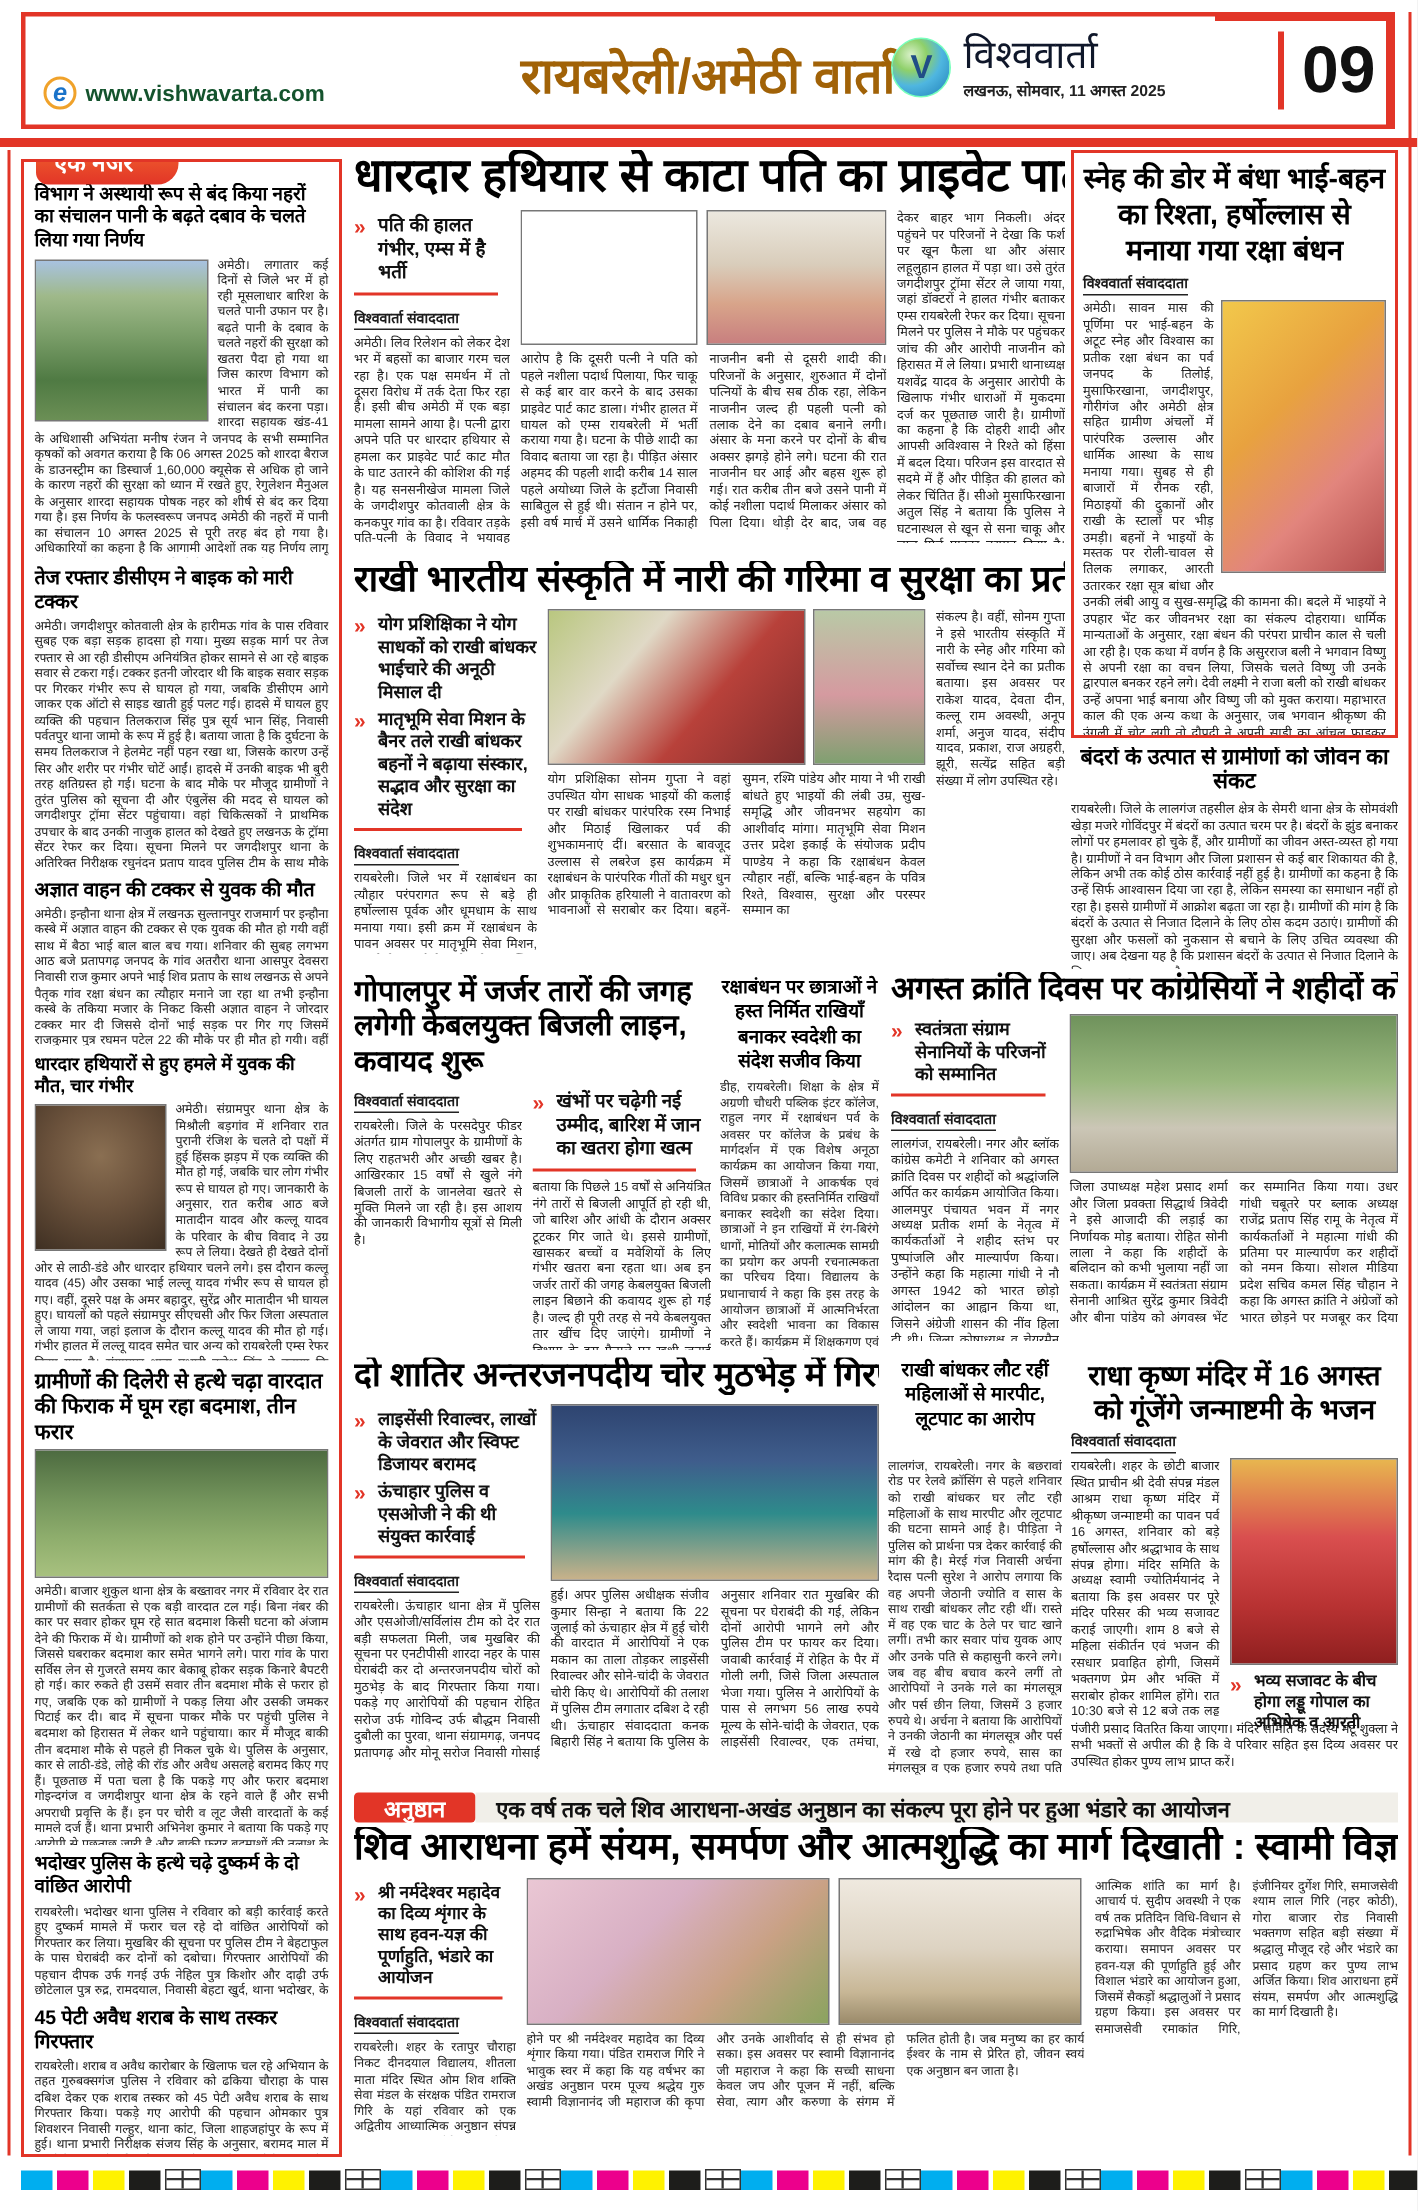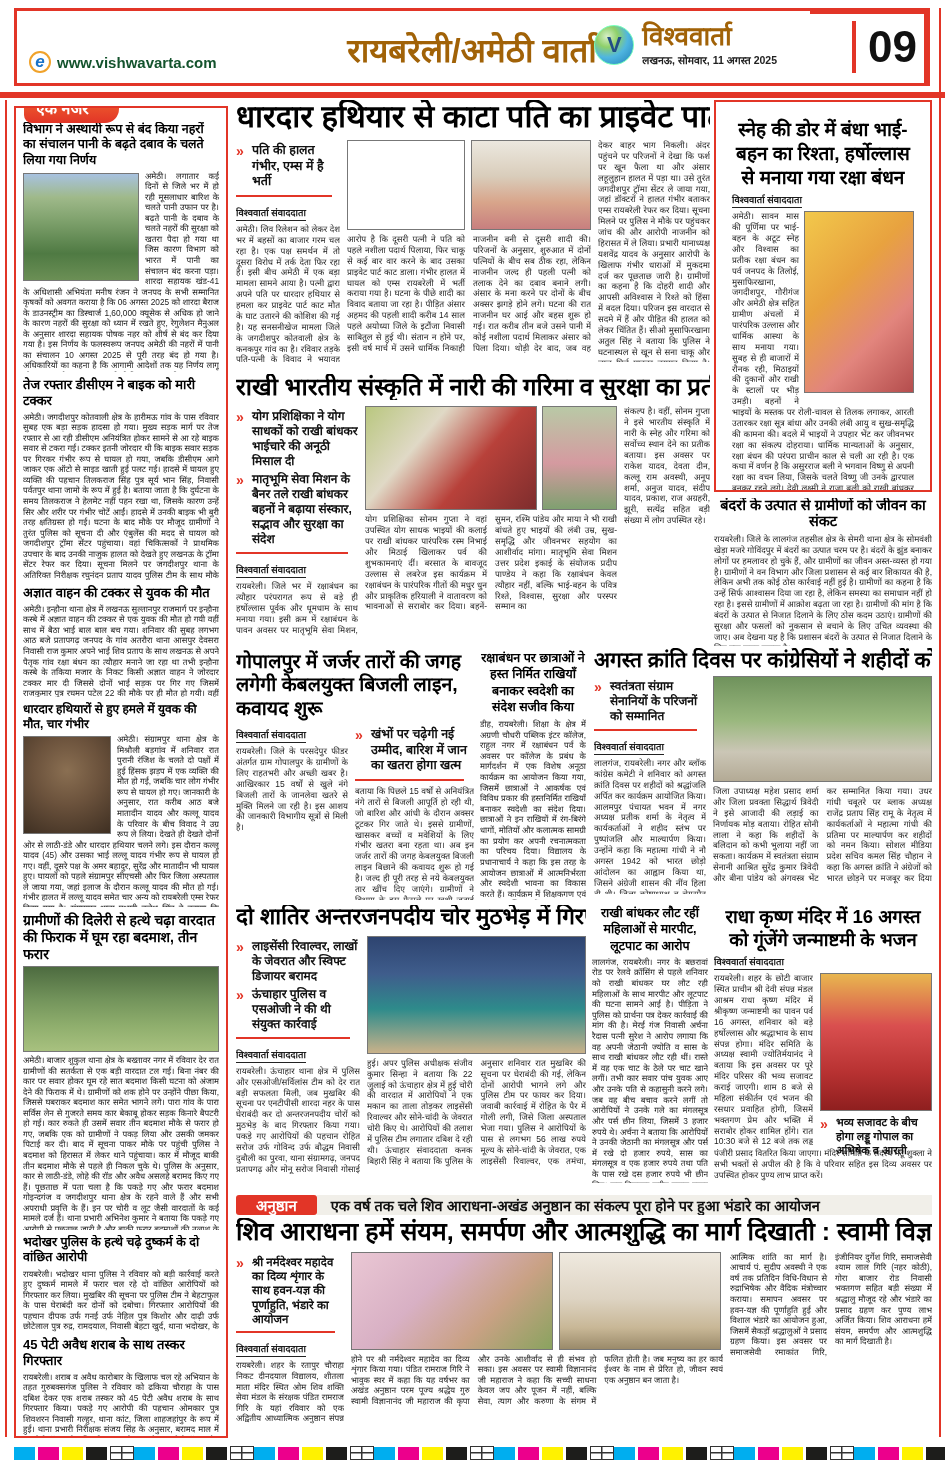--- a/index.html
+++ b/index.html
@@ -13,21 +13,21 @@
   .url-wrap{position:absolute;left:12px;bottom:10px;display:flex;align-items:center;gap:6px}
   .e-icon{width:22px;height:22px;border-radius:50%;border:2px solid #f0a22a;color:#1a73c9;
     font-weight:bold;font-size:17px;line-height:18px;text-align:center;font-style:italic;background:#fff}
   .url-txt{font-weight:bold;font-size:15px;color:#14532d}
   .sec-title{position:absolute;left:50%;top:16px;transform:translateX(-50%);font-size:33px;font-weight:bold;color:#a16207;white-space:nowrap}
   .logo-wrap{position:absolute;right:150px;top:12px;display:flex;gap:8px;align-items:center}
   .globe{width:40px;height:40px;border-radius:50%;display:flex;align-items:center;justify-content:center;
     background:radial-gradient(circle at 32% 28%,#d8f0c8 0%,#8fd06a 28%,#4fb6e0 55%,#1f7fb8 100%);
     color:#214d86;font-weight:bold;font-size:22px;border:1px solid #7fb}
   .brand-col{display:flex;flex-direction:column}
-  .brand{font-size:26px;font-weight:bold;color:#a16207;line-height:1.05}
+  .brand{font-size:26px;font-weight:normal;color:#0f172a;line-height:1.05}
   .edition{font-size:10.5px;font-weight:bold;color:#222;margin-top:3px}
   .pagenum{position:absolute;right:10px;top:10px;bottom:10px;display:flex;align-items:center;
     border-left:4px solid #e23527;padding-left:12px;font-size:44px;font-weight:bold;color:#111}
   .redband{position:absolute;left:0;top:92px;width:945px;height:6px;background:#e23527}
   
   .sb{position:absolute;left:14px;top:106px;width:214px;height:1332px;border:2px solid #e23527;padding:14px 7px 4px;overflow:hidden}
   .sb-tab{position:absolute;left:8px;top:-14px;background:linear-gradient(180deg,#f2672f,#e23527);color:#fff;
     font-size:16px;font-weight:bold;padding:3px 30px 4px 12px;border-radius:8px 14px 14px 8px}
   .sb-art{overflow:hidden;margin-bottom:5px}
   .sb-title{font-size:12px;font-weight:bold;line-height:1.22;color:#000;margin-bottom:3px}
@@ -154,21 +154,21 @@
           <div class="ph ph-hospital" style="width:120px;height:90px"></div>
         </div>
         <div class="body c2" style="margin-top:4px;height:124px;overflow:hidden">आरोप है कि दूसरी पत्नी ने पति को पहले नशीला पदार्थ पिलाया, फिर चाकू से कई बार वार करने के बाद उसका प्राइवेट पार्ट काट डाला। गंभीर हालत में घायल को एम्स रायबरेली में भर्ती कराया गया है। घटना के पीछे शादी का विवाद बताया जा रहा है। पीड़ित अंसार अहमद की पहली शादी करीब 14 साल पहले अयोध्या जिले के इटौंजा निवासी साबितुल से हुई थी। संतान न होने पर, इसी वर्ष मार्च में उसने धार्मिक निकाही नाजनीन बनी से दूसरी शादी की। परिजनों के अनुसार, शुरुआत में दोनों पत्नियों के बीच सब ठीक रहा, लेकिन नाजनीन जल्द ही पहली पत्नी को तलाक देने का दबाव बनाने लगी। अंसार के मना करने पर दोनों के बीच अक्सर झगड़े होने लगे। घटना की रात नाजनीन घर आई और बहस शुरू हो गई। रात करीब तीन बजे उसने पानी में कोई नशीला पदार्थ मिलाकर अंसार को पिला दिया। थोड़ी देर बाद, जब वह अर्ध-बेहोश हो गया, तो नाजनीन ने चाकू से उसके पेट और शरीर के अन्य हिस्सों पर कई वार किए। इसके बाद उसने आंखों और घावों पर लाल मिर्च पाउडर डाला और फिर प्राइवेट पार्ट काट दिया। अंसार की चीख सुनकर उसका भाई सूफियान कमरे की ओर भागा, लेकिन दरवाजा बंद था। आवाज देने पर नाजनीन ने दरवाजा खोला और धक्का देकर बाहर भाग निकली।</div>
       </div>
       <div style="flex:1;overflow:hidden">
         <div class="body">देकर बाहर भाग निकली। अंदर पहुंचने पर परिजनों ने देखा कि फर्श पर खून फैला था और अंसार लहूलुहान हालत में पड़ा था। उसे तुरंत जगदीशपुर ट्रॉमा सेंटर ले जाया गया, जहां डॉक्टरों ने हालत गंभीर बताकर एम्स रायबरेली रेफर कर दिया। सूचना मिलने पर पुलिस ने मौके पर पहुंचकर जांच की और आरोपी नाजनीन को हिरासत में ले लिया। प्रभारी थानाध्यक्ष यशवेंद्र यादव के अनुसार आरोपी के खिलाफ गंभीर धाराओं में मुकदमा दर्ज कर पूछताछ जारी है। ग्रामीणों का कहना है कि दोहरी शादी और आपसी अविश्वास ने रिश्ते को हिंसा में बदल दिया। परिजन इस वारदात से सदमे में हैं और पीड़ित की हालत को लेकर चिंतित हैं। सीओ मुसाफिरखाना अतुल सिंह ने बताया कि पुलिस ने घटनास्थल से खून से सना चाकू और लाल मिर्च पाउडर बरामद किया है। मामले की विस्तृत जांच जारी है और आरोपी को जेल भेजा जाएगा।</div>
       </div>
     </div>
   </div>
 
-  <div class="box" style="left:714px;top:100px;width:218px;height:392px;border:2px solid #e23527;padding:16px">
+  <div class="box" style="left:714px;top:100px;width:218px;height:392px;border:2px solid #e23527;padding:6px">
     <div class="hl ctr" style="font-size:19px;line-height:1.25">स्नेह की डोर में बंधा भाई-बहन का रिश्ता, हर्षोल्लास से मनाया गया रक्षा बंधन</div>
     <span class="byline">विश्ववार्ता संवाददाता</span>
     <div style="overflow:hidden;height:300px">
       <div class="ph ph-siblings" style="float:right;width:110px;height:182px;margin:0 0 4px 5px"></div>
       <div class="body">अमेठी। सावन मास की पूर्णिमा पर भाई-बहन के अटूट स्नेह और विश्वास का प्रतीक रक्षा बंधन का पर्व जनपद के तिलोई, मुसाफिरखाना, जगदीशपुर, गौरीगंज और अमेठी क्षेत्र सहित ग्रामीण अंचलों में पारंपरिक उल्लास और धार्मिक आस्था के साथ मनाया गया। सुबह से ही बाजारों में रौनक रही, मिठाइयों की दुकानों और राखी के स्टालों पर भीड़ उमड़ी। बहनों ने भाइयों के मस्तक पर रोली-चावल से तिलक लगाकर, आरती उतारकर रक्षा सूत्र बांधा और उनकी लंबी आयु व सुख-समृद्धि की कामना की। बदले में भाइयों ने उपहार भेंट कर जीवनभर रक्षा का संकल्प दोहराया। धार्मिक मान्यताओं के अनुसार, रक्षा बंधन की परंपरा प्राचीन काल से चली आ रही है। एक कथा में वर्णन है कि असुरराज बली ने भगवान विष्णु से अपनी रक्षा का वचन लिया, जिसके चलते विष्णु जी उनके द्वारपाल बनकर रहने लगे। देवी लक्ष्मी ने राजा बली को राखी बांधकर उन्हें अपना भाई बनाया और विष्णु जी को मुक्त कराया। महाभारत काल की एक अन्य कथा के अनुसार, जब भगवान श्रीकृष्ण की उंगली में चोट लगी तो द्रौपदी ने अपनी साड़ी का आंचल फाड़कर घाव पर बांध दिया। इस स्नेह से भावुक होकर श्रीकृष्ण ने आजीवन उनकी रक्षा करने का संकल्प लिया। रक्षा बंधन केवल एक त्यौहार नहीं, बल्कि विश्वास, सम्मान और जिम्मेदारी का प्रतीक है। इस दिन सगे भाई-बहन ही नहीं, बल्कि रिश्तेदारी, मित्रता और सामाजिक भाईचारे में भी राखी बांधने की परंपरा निभाई जाती है। जनपद के कस्बों के साथ-साथ गांवों में भी दिनभर रक्षा बंधन का उत्साह देखने को मिला। मंदिरों में विशेष पूजा-अर्चना हुई, घरों में पारंपरिक व्यंजन बने और राखी बांधने व मिठाई बांटने का सिलसिला पूरे दिन आत्मीयता और प्रेम के वातावरण में चलता रहा।</div>
     </div>
   </div>
 
   <div class="box" style="left:236px;top:374px;width:474px;height:270px">
     <div class="hl nw" style="font-size:24px">राखी भारतीय संस्कृति में नारी की गरिमा व सुरक्षा का प्रतीक : सोनम गुप्ता</div>
@@ -245,21 +245,21 @@
         <div class="body">रायबरेली। ऊंचाहार थाना क्षेत्र में पुलिस और एसओजी/सर्विलांस टीम को देर रात बड़ी सफलता मिली, जब मुखबिर की सूचना पर एनटीपीसी शारदा नहर के पास घेराबंदी कर दो अन्तरजनपदीय चोरों को मुठभेड़ के बाद गिरफ्तार किया गया। पकड़े गए आरोपियों की पहचान रोहित सरोज उर्फ गोविन्द उर्फ बौद्धम निवासी दुबौली का पुरवा, थाना संग्रामगढ़, जनपद प्रतापगढ़ और मोनू सरोज निवासी गोसाई का पुरवा, थाना महेशगंज, जनपद प्रतापगढ़ के रूप में</div>
       </div>
       <div style="flex:1;overflow:hidden">
         <div class="ph ph-presser" style="width:100%;height:118px"></div>
         <div class="body c2" style="margin-top:4px;height:112px;overflow:hidden">हुई। अपर पुलिस अधीक्षक संजीव कुमार सिन्हा ने बताया कि 22 जुलाई को ऊंचाहार क्षेत्र में हुई चोरी की वारदात में आरोपियों ने एक मकान का ताला तोड़कर लाइसेंसी रिवाल्वर और सोने-चांदी के जेवरात चोरी किए थे। आरोपियों की तलाश में पुलिस टीम लगातार दबिश दे रही थी। ऊंचाहार संवाददाता कनक बिहारी सिंह ने बताया कि पुलिस के अनुसार शनिवार रात मुखबिर की सूचना पर घेराबंदी की गई, लेकिन दोनों आरोपी भागने लगे और पुलिस टीम पर फायर कर दिया। जवाबी कार्रवाई में रोहित के पैर में गोली लगी, जिसे जिला अस्पताल भेजा गया। पुलिस ने आरोपियों के पास से लगभग 56 लाख रुपये मूल्य के सोने-चांदी के जेवरात, एक लाइसेंसी रिवाल्वर, एक तमंचा, जिंदा कारतूस, खोखा कारतूस और वारदात में इस्तेमाल स्विफ्ट डिजायर कार बरामद की है। पुलिस के अनुसार, आरोपियों के अन्य साथियों की तलाश जारी है।</div>
       </div>
     </div>
   </div>
 
   <div class="box" style="left:592px;top:905px;width:116px;height:278px">
-    <div class="hl ctr" style="font-size:12.5px;line-height:1.3;margin-bottom:3px">राखी बांधकर लौट रहीं महिलाओं से मारपीट, लूटपाट का आरोप</div>
+    <div class="hl ctr" style="font-size:12.5px;line-height:1.3;margin-bottom:18px">राखी बांधकर लौट रहीं महिलाओं से मारपीट, लूटपाट का आरोप</div>
     <div class="body" style="font-size:8.3px;height:238px;overflow:hidden">लालगंज, रायबरेली। नगर के बछरावां रोड पर रेलवे क्रॉसिंग से पहले शनिवार को राखी बांधकर घर लौट रही महिलाओं के साथ मारपीट और लूटपाट की घटना सामने आई है। पीड़िता ने पुलिस को प्रार्थना पत्र देकर कार्रवाई की मांग की है। मेरई गंज निवासी अर्चना रैदास पत्नी सुरेश ने आरोप लगाया कि वह अपनी जेठानी ज्योति व सास के साथ राखी बांधकर लौट रही थीं। रास्ते में वह एक चाट के ठेले पर चाट खाने लगीं। तभी कार सवार पांच युवक आए और उनके पति से कहासुनी करने लगे। जब वह बीच बचाव करने लगीं तो आरोपियों ने उनके गले का मंगलसूत्र और पर्स छीन लिया, जिसमें 3 हजार रुपये थे। अर्चना ने बताया कि आरोपियों ने उनकी जेठानी का मंगलसूत्र और पर्स में रखे दो हजार रुपये, सास का मंगलसूत्र व एक हजार रुपये तथा पति के पास रखे दस हजार रुपये भी छीन लिए। कुल मिलाकर करीब पचास हजार रुपये के जेवर और नकदी लूट ली गई।</div>
   </div>
 
   <div class="box" style="left:714px;top:905px;width:218px;height:278px">
     <div class="hl ctr" style="font-size:18.5px;line-height:1.25">राधा कृष्ण मंदिर में 16 अगस्त को गूंजेंगे जन्माष्टमी के भजन</div>
     <span class="byline">विश्ववार्ता संवाददाता</span>
     <div class="row" style="height:172px">
       <div style="flex:1;overflow:hidden">
         <div class="body">रायबरेली। शहर के छोटी बाजार स्थित प्राचीन श्री देवी संपन्न मंडल आश्रम राधा कृष्ण मंदिर में श्रीकृष्ण जन्माष्टमी का पावन पर्व 16 अगस्त, शनिवार को बड़े हर्षोल्लास और श्रद्धाभाव के साथ संपन्न होगा। मंदिर समिति के अध्यक्ष स्वामी ज्योतिर्मयानंद ने बताया कि इस अवसर पर पूरे मंदिर परिसर की भव्य सजावट कराई जाएगी। शाम 8 बजे से महिला संकीर्तन एवं भजन की रसधार प्रवाहित होगी, जिसमें भक्तगण प्रेम और भक्ति में सराबोर होकर शामिल होंगे। रात 10:30 बजे से 12 बजे तक लड्डू गोपाल का दूध, दही, घी, शहद एवं शक्कर से विधिवत अभिषेक किया जाएगा। रात्रि 12 बजे भव्य आरती के साथ भगवान श्रीकृष्ण का जन्मोत्सव मनाया जाएगा। इसके उपरांत भक्तों को पंचामृत एवं</div>
       </div>

